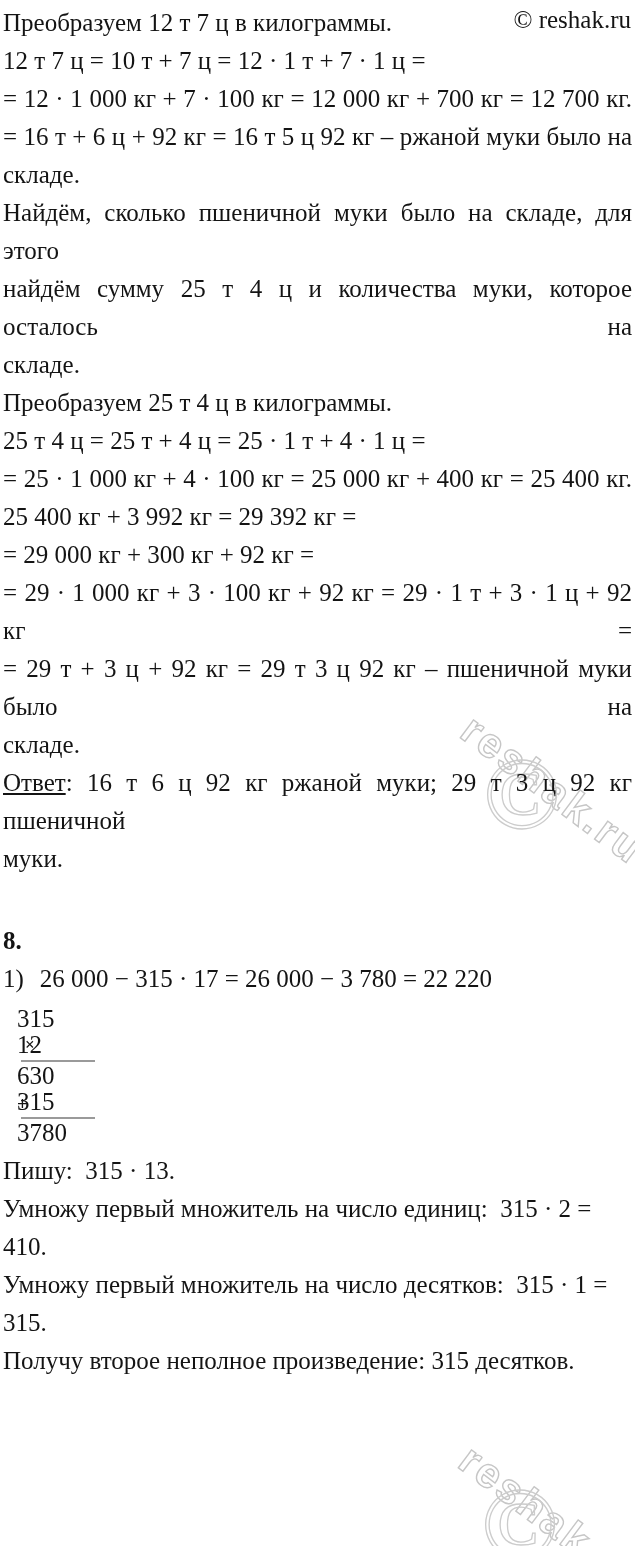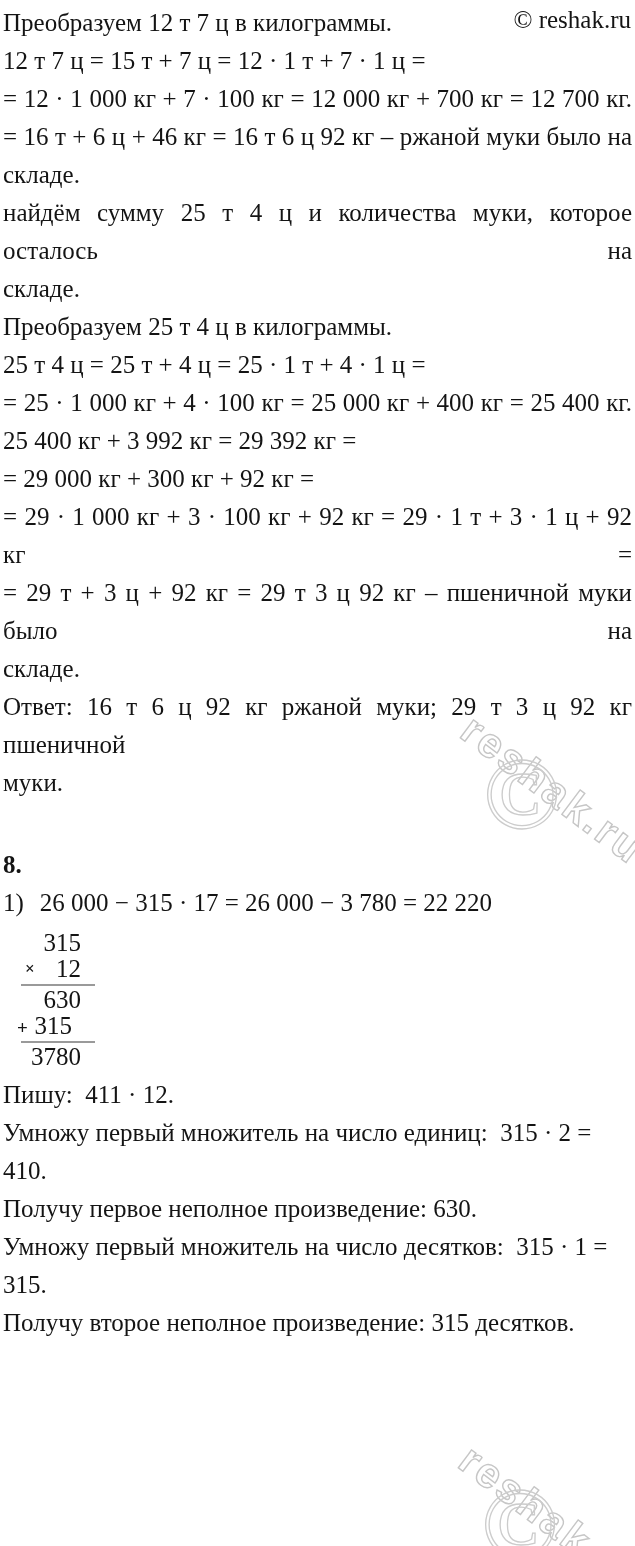--- a/index.html
+++ b/index.html
@@ -13,41 +13,41 @@
   }
   .doc {
     position: relative;
     z-index: 1;
     padding: 4px 3px 0 3px;
     font-size: 25px;
     line-height: 38px;
   }
   .line { min-height: 38px; white-space: pre-wrap; }
   .j { text-align: justify; text-align-last: justify; }
-  .answer-label { }
+  .answer-label { text-decoration: underline; }
   .copyright {
     position: absolute;
     top: 6px; right: 4px;
     z-index: 2;
     font-size: 25px;
     white-space: nowrap;
     margin-left: 19px;
   }
   .h8 { font-weight: bold; margin-top: 44px; }
   .expr-marker { display: inline-block; margin-right: 16px; }
 
   
   .mult {
     position: relative;
     margin: 8px 0 6px 14px;
     width: 78px;
     font-size: 25px;
     line-height: 26px;
   }
-  .mult .num { text-align: right; padding-right: 14px; white-space: nowrap; }
+  .mult .num { padding-right: 14px; white-space: nowrap; }
   .mult .num.shift { padding-right: 23px; }
   .mult .rule { height: 0; border-top: 2px solid #9a9a9a; margin: 2px 0 1px 4px; width: 74px; }
   .mult .sign-x  { position: absolute; left: 8px;  top: 30px; font-size: 17px; font-weight: bold; line-height: 1; }
   .mult .sign-plus { position: absolute; left: 0;  top: 88px; font-size: 19px; font-weight: bold; line-height: 1; }
 
   
   .wm {
     position: absolute;
     z-index: 0;
     width: 190px; height: 190px;
@@ -71,24 +71,25 @@
     <text transform="translate(8,48) rotate(37)" font-family="Liberation Sans, sans-serif" font-weight="bold" font-size="42" letter-spacing="3" fill="none" stroke="#c6c6c6" stroke-width="1.4">reshak.ru</text>
     <text x="72" y="140" text-anchor="middle" font-family="Liberation Serif, serif" font-size="102" fill="none" stroke="#cccccc" stroke-width="1.3">©</text>
   </svg>
 </div>
 
 <span class="copyright">© reshak.ru</span>
 
 <div class="doc">
 
   <div class="line">Преобразуем 12 т 7 ц в килограммы.</div>
-  <div class="line">12 т 7 ц = 15 т + 7 ц = 12 · 1 т + 7 · 1 ц =</div>
+  <div class="line">12 т 7 ц = 10 т + 7 ц = 12 · 1 т + 7 · 1 ц =</div>
   <div class="line j">= 12 · 1 000 кг + 7 · 100 кг = 12 000 кг + 700 кг = 12 700 кг.</div>
-  <div class="line j">= 16 т + 6 ц + 46 кг = 16 т 6 ц 92 кг – ржаной муки было на</div>
+  <div class="line j">= 16 т + 6 ц + 92 кг = 16 т 5 ц 92 кг – ржаной муки было на</div>
   <div class="line">складе.</div>
+  <div class="line j">Найдём, сколько пшеничной муки было на складе, для этого</div>
   <div class="line j">найдём сумму 25 т 4 ц и количества муки, которое осталось на</div>
   <div class="line">складе.</div>
   <div class="line">Преобразуем 25 т 4 ц в килограммы.</div>
   <div class="line">25 т 4 ц = 25 т + 4 ц = 25 · 1 т + 4 · 1 ц =</div>
   <div class="line j">= 25 · 1 000 кг + 4 · 100 кг = 25 000 кг + 400 кг = 25 400 кг.</div>
   <div class="line">25 400 кг + 3 992 кг = 29 392 кг =</div>
   <div class="line">= 29 000 кг + 300 кг + 92 кг =</div>
   <div class="line j">= 29 · 1 000 кг + 3 · 100 кг + 92 кг = 29 · 1 т + 3 · 1 ц + 92 кг =</div>
   <div class="line j">= 29 т + 3 ц + 92 кг = 29 т 3 ц 92 кг – пшеничной муки было на</div>
   <div class="line">складе.</div>
@@ -103,19 +104,18 @@
     <div class="num">12</div>
     <div class="rule"></div>
     <div class="num">630</div>
     <div class="num shift">315</div>
     <div class="rule"></div>
     <div class="num">3780</div>
     <span class="sign-x">×</span>
     <span class="sign-plus">+</span>
   </div>
 
-  <div class="line">Пишу:  411 · 12.</div>
+  <div class="line">Пишу:  315 · 13.</div>
   <div class="line">Умножу первый множитель на число единиц:  315 · 2 = 410.</div>
-  <div class="line">Получу первое неполное произведение: 630.</div>
   <div class="line">Умножу первый множитель на число десятков:  315 · 1 = 315.</div>
   <div class="line">Получу второе неполное произведение: 315 десятков.</div>
 
 </div>
 
 </body></html>

